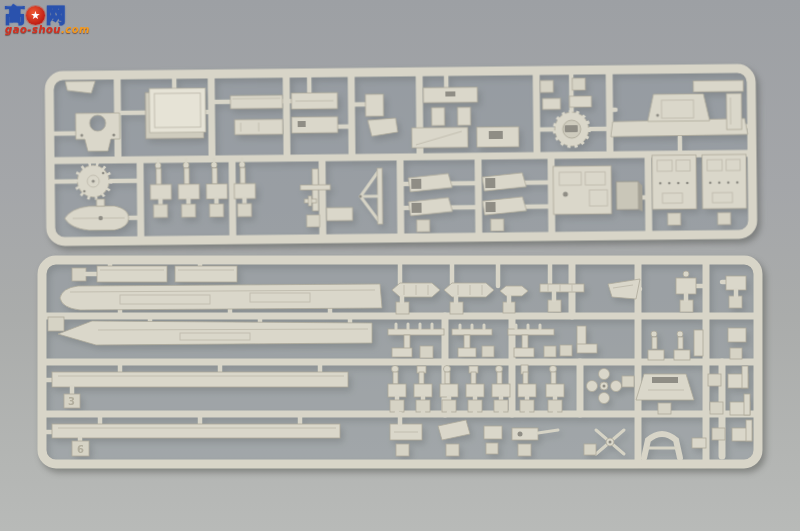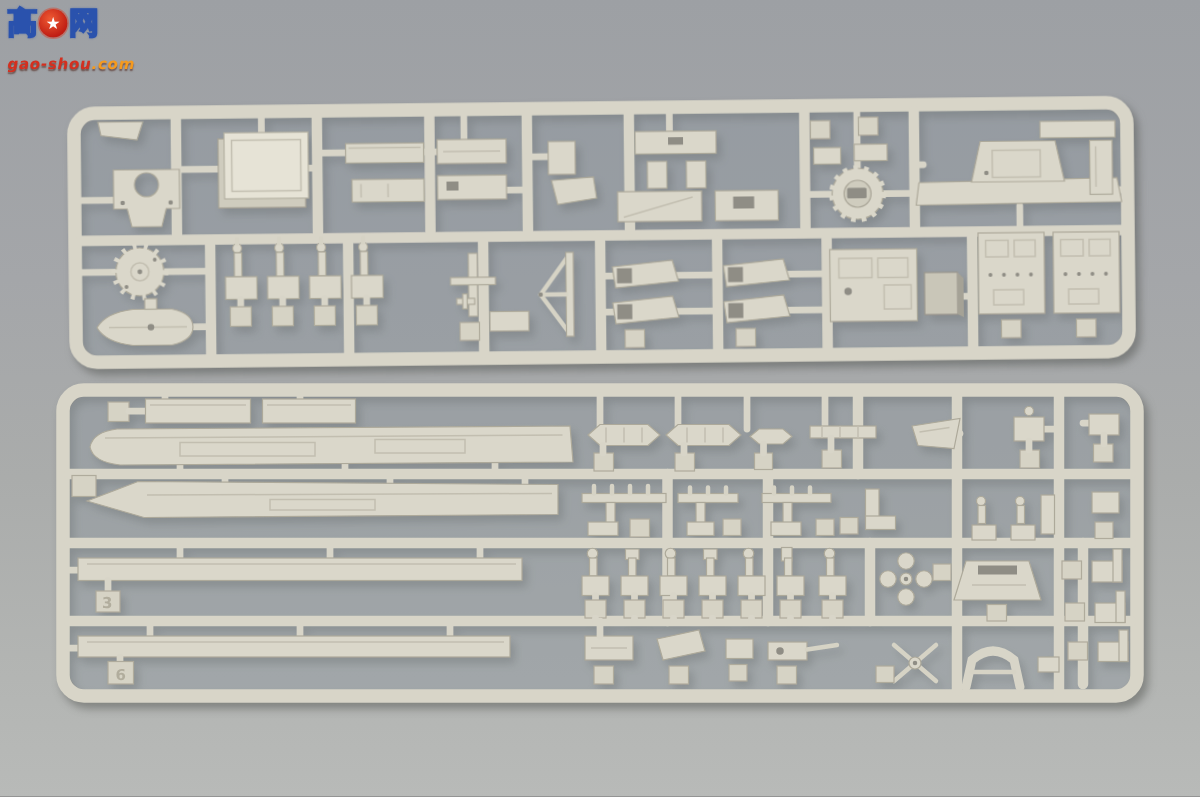--- a/index.html
+++ b/index.html
@@ -32,21 +32,21 @@
     text-shadow:0 0 2px #2a52ad,0 0 1px #2a52ad;
   }
   .wm-gear{
     width:19px;height:19px;border-radius:50%;
     background:radial-gradient(circle at 40% 35%,#ef5a33,#c01e14 70%);
     display:inline-flex;align-items:center;justify-content:center;
     box-shadow:0 0 0 1px rgba(216,64,42,.45);
   }
   .wm-star{color:#fff;font-size:11px;line-height:1;}
   .wm-url{
-    margin-top:14px;font-size:10px;font-weight:bold;font-style:italic;letter-spacing:.5px;
+    margin-top:0;font-size:10px;font-weight:bold;font-style:italic;letter-spacing:.5px;
     color:#d42f1f;text-shadow:0 1px 1px rgba(70,20,10,.55);
   }
   .wm-url-tld{color:#f59a1e;}
 </style>
 </head>
 <body>
 
 <div class="photo">
 
   <svg class="scene" width="800" height="531" viewBox="0 0 800 531">

